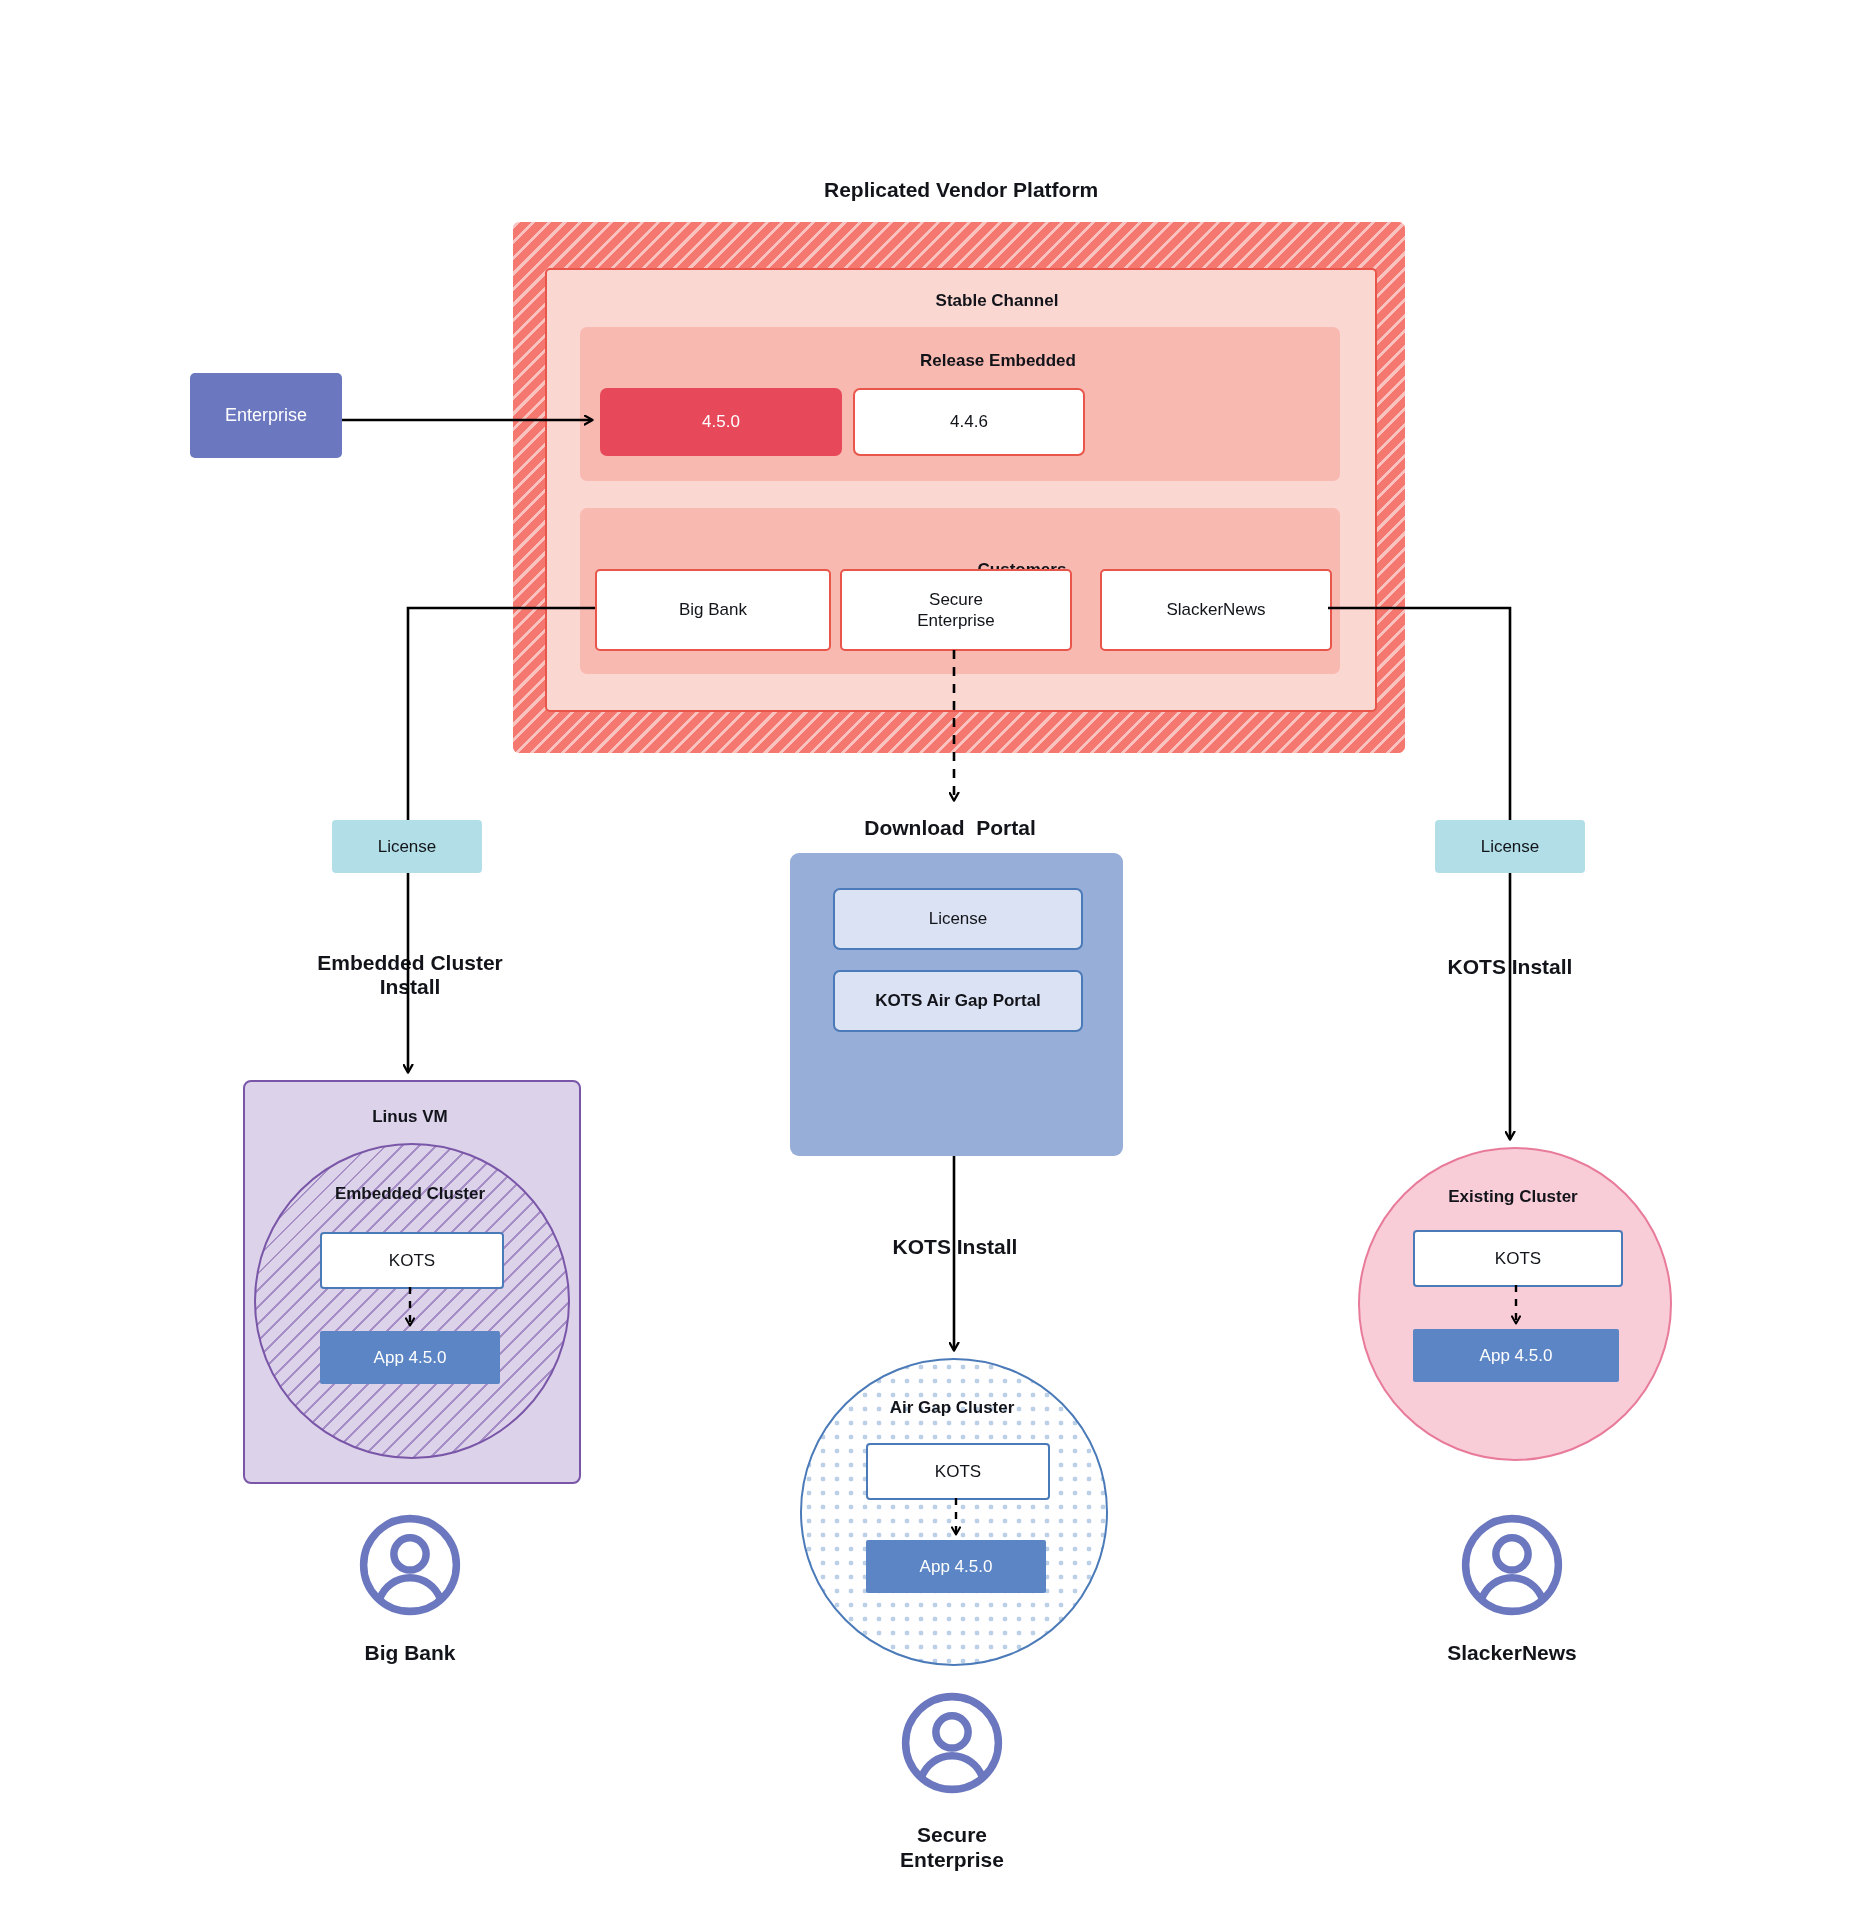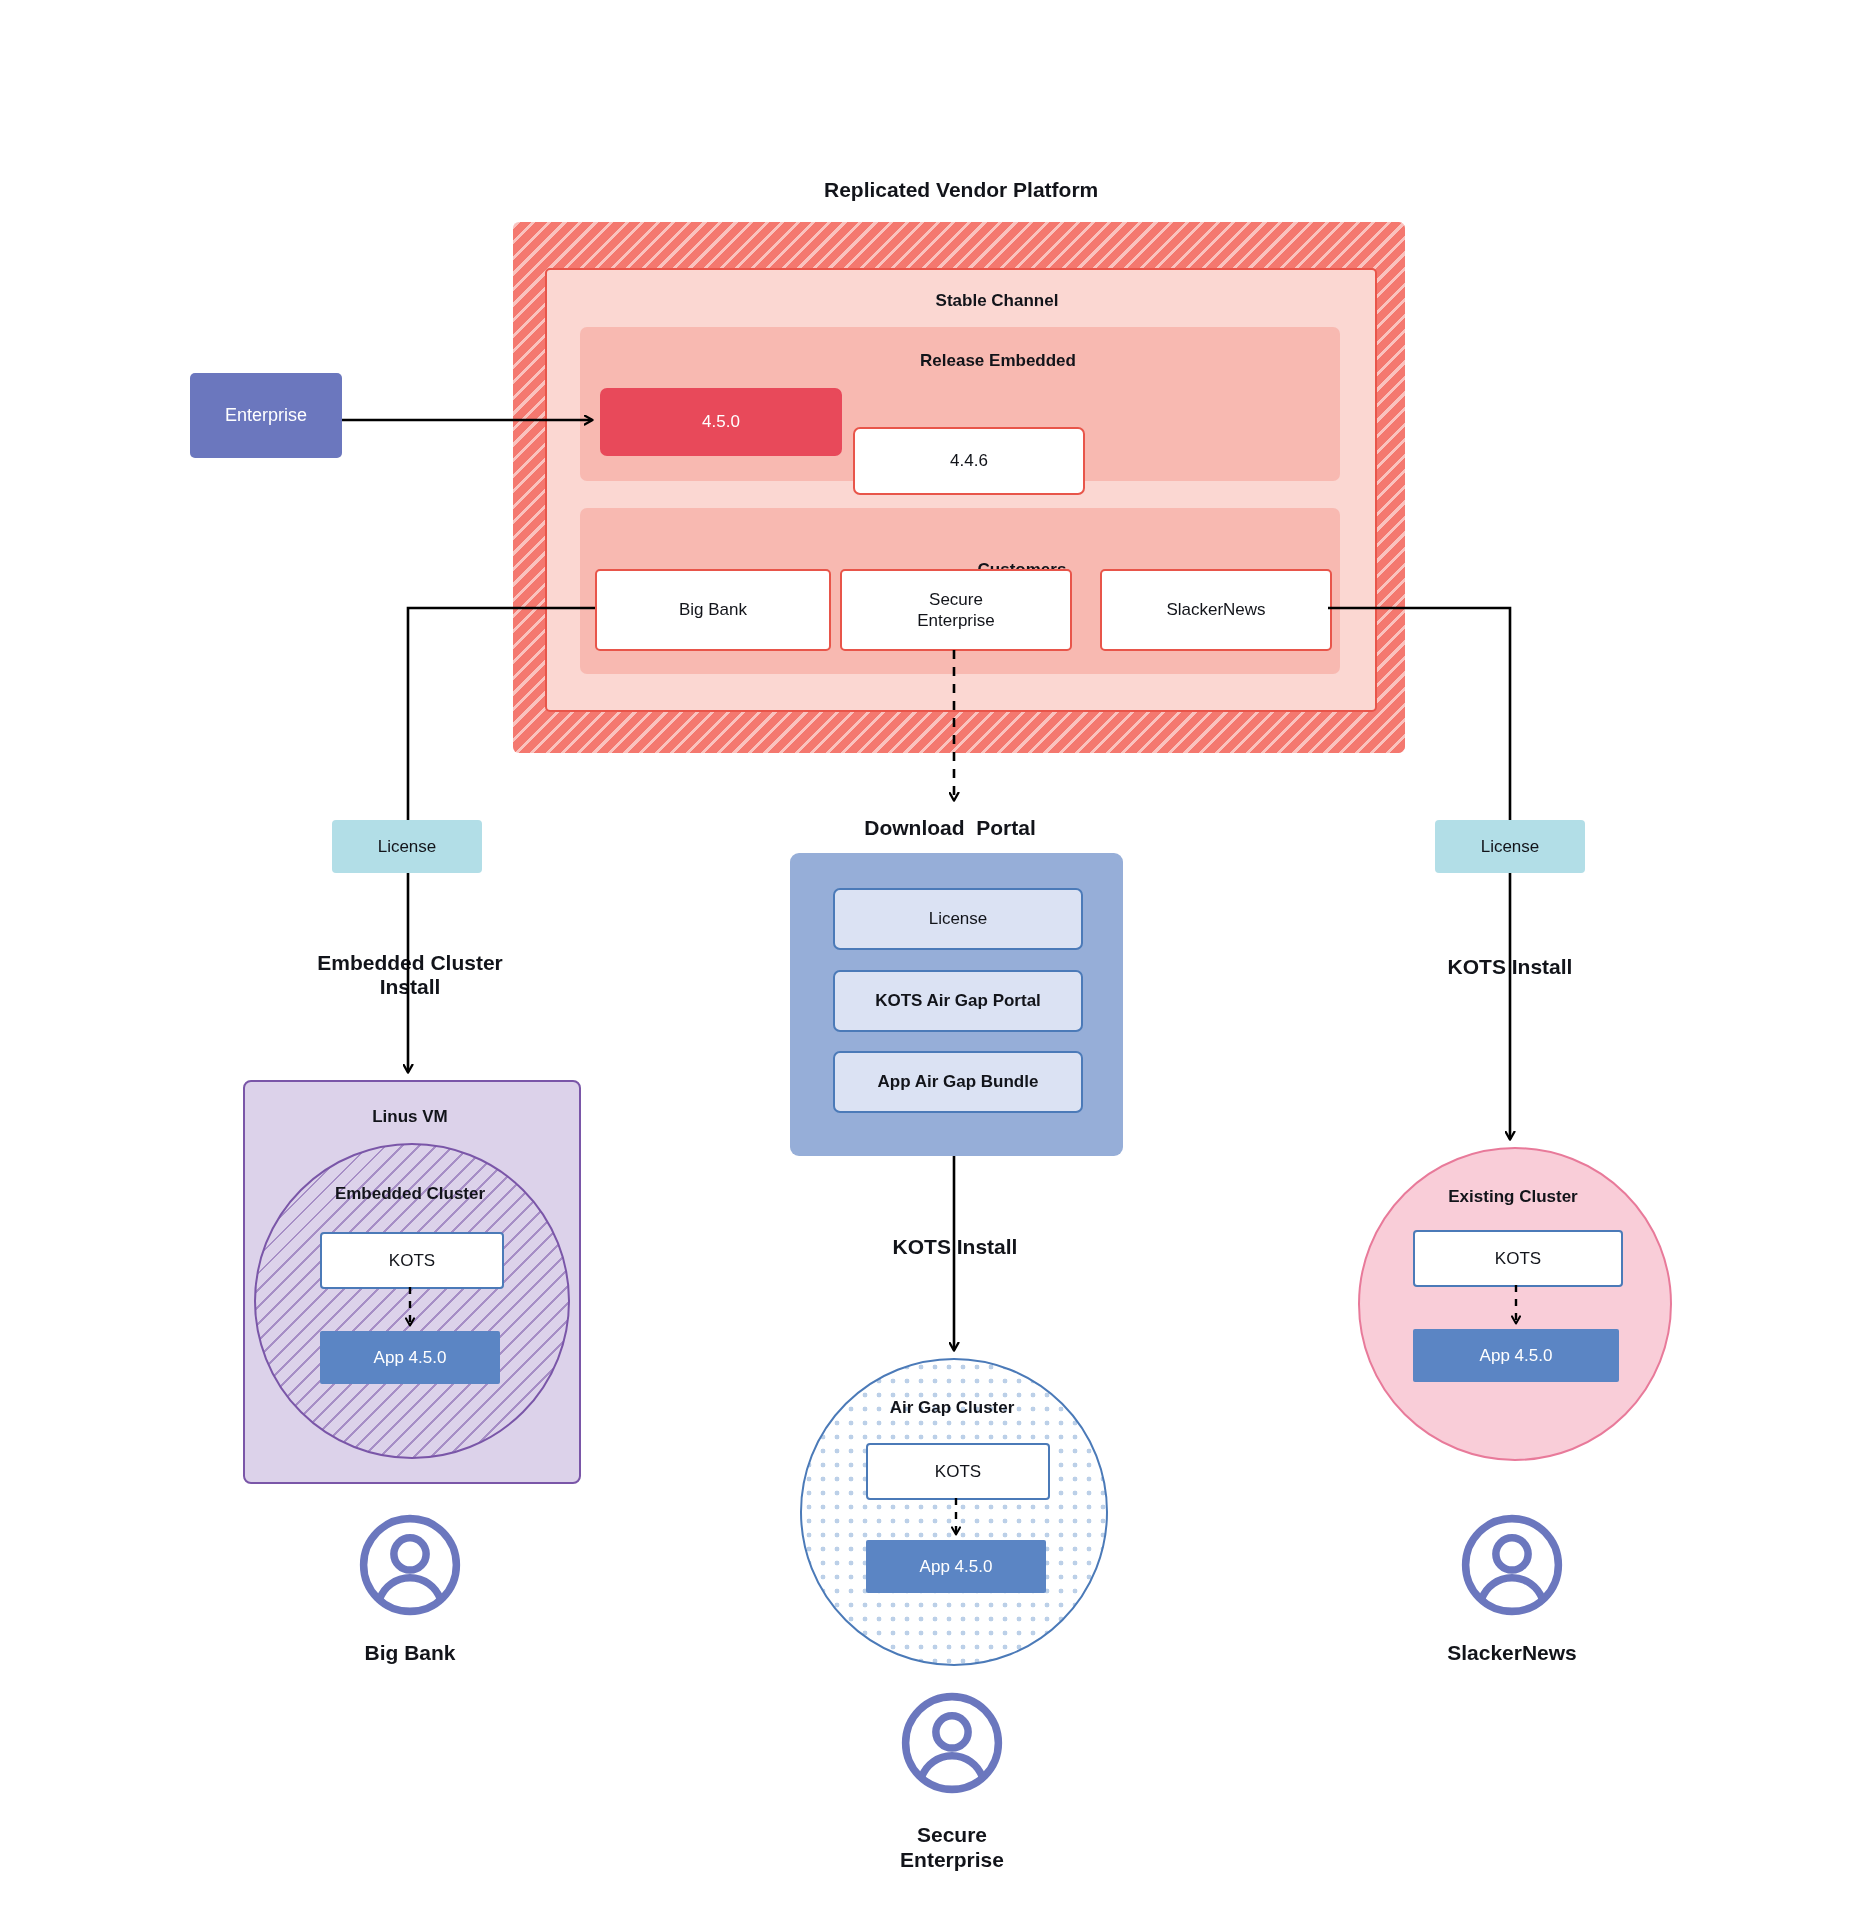--- a/index.html
+++ b/index.html
@@ -163,21 +163,21 @@
   <div class="abs plain-title" style="left:824px;top:178px;">Replicated Vendor Platform</div>
 
   <div class="abs platform-outer" style="left:513px;top:222px;width:892px;height:531px;"></div>
 
   <div class="abs channel" style="left:545px;top:268px;width:828px;height:440px;"></div>
   <div class="abs sect-label ctr" style="left:545px;top:290px;width:828px;height:22px;">Stable Channel</div>
 
   <div class="abs subpanel" style="left:580px;top:327px;width:760px;height:154px;"></div>
   <div class="abs sect-label ctr" style="left:580px;top:350px;width:760px;height:22px;">Release Embedded</div>
   <div class="abs release-card current ctr" style="left:600px;top:388px;width:238px;height:64px;">4.5.0</div>
-  <div class="abs release-card ctr" style="left:853px;top:388px;width:228px;height:64px;margin-top:39px;">4.4.6</div>
+  <div class="abs release-card ctr" style="left:853px;top:388px;width:228px;height:64px;">4.4.6</div>
 
   <div class="abs subpanel" style="left:580px;top:508px;width:760px;height:166px;"></div>
   <div class="abs sect-label ctr" style="left:580px;top:559px;width:760px;height:22px;margin-left:24px;">Customers</div>
   <div class="abs customer-card ctr" style="left:595px;top:569px;width:232px;height:78px;">Big Bank</div>
   <div class="abs customer-card ctr" style="left:840px;top:569px;width:228px;height:78px;">Secure
 Enterprise</div>
   <div class="abs customer-card ctr" style="left:1100px;top:569px;width:228px;height:78px;">SlackerNews</div>
 
   <div class="abs app-box ctr" style="left:190px;top:373px;width:152px;height:85px;">Enterprise</div>
 
@@ -198,21 +198,20 @@
       <circle cx="24" cy="19" r="7.3" fill="none" stroke="#6b77be" stroke-width="3.4"></circle>
       <path d="M10.2 39.6a14.6 14.6 0 0 1 27.6 0" fill="none" stroke="#6b77be" stroke-width="3.4" stroke-linecap="round"></path>
     </svg>
   </div>
   <div class="abs persona-name ctr" style="left:250px;top:1638px;width:320px;height:30px;">Big Bank</div>
 
   <div class="abs plain-title ctr" style="left:790px;top:814px;width:320px;height:28px;">Download  Portal</div>
   <div class="abs portal-box" style="left:790px;top:853px;width:333px;height:303px;"></div>
   <div class="abs portal-item plain ctr" style="left:833px;top:888px;width:246px;height:58px;">License</div>
   <div class="abs portal-item ctr" style="left:833px;top:970px;width:246px;height:58px;">KOTS Air Gap Portal</div>
-  <div class="abs portal-item ctr" style="left:833px;top:1051px;width:246px;height:58px;">App Air Gap Bundle</div>
 
   <div class="abs flow-label ctr" style="left:795px;top:1232px;width:320px;height:30px;">KOTS Install</div>
 
   <div class="abs airgap-circle" style="left:800px;top:1358px;width:304px;height:304px;"></div>
   <div class="abs node-label ctr" style="left:800px;top:1397px;width:304px;height:22px;">Air Gap Cluster</div>
   <div class="abs kots-box ctr" style="left:866px;top:1443px;width:180px;height:53px;">KOTS</div>
   <div class="abs appver-box ctr" style="left:866px;top:1540px;width:180px;height:53px;">App 4.5.0</div>
 
   <div class="abs avatar" style="left:899px;top:1690px;">
     <svg width="106" height="106" viewBox="0 0 48 48">

